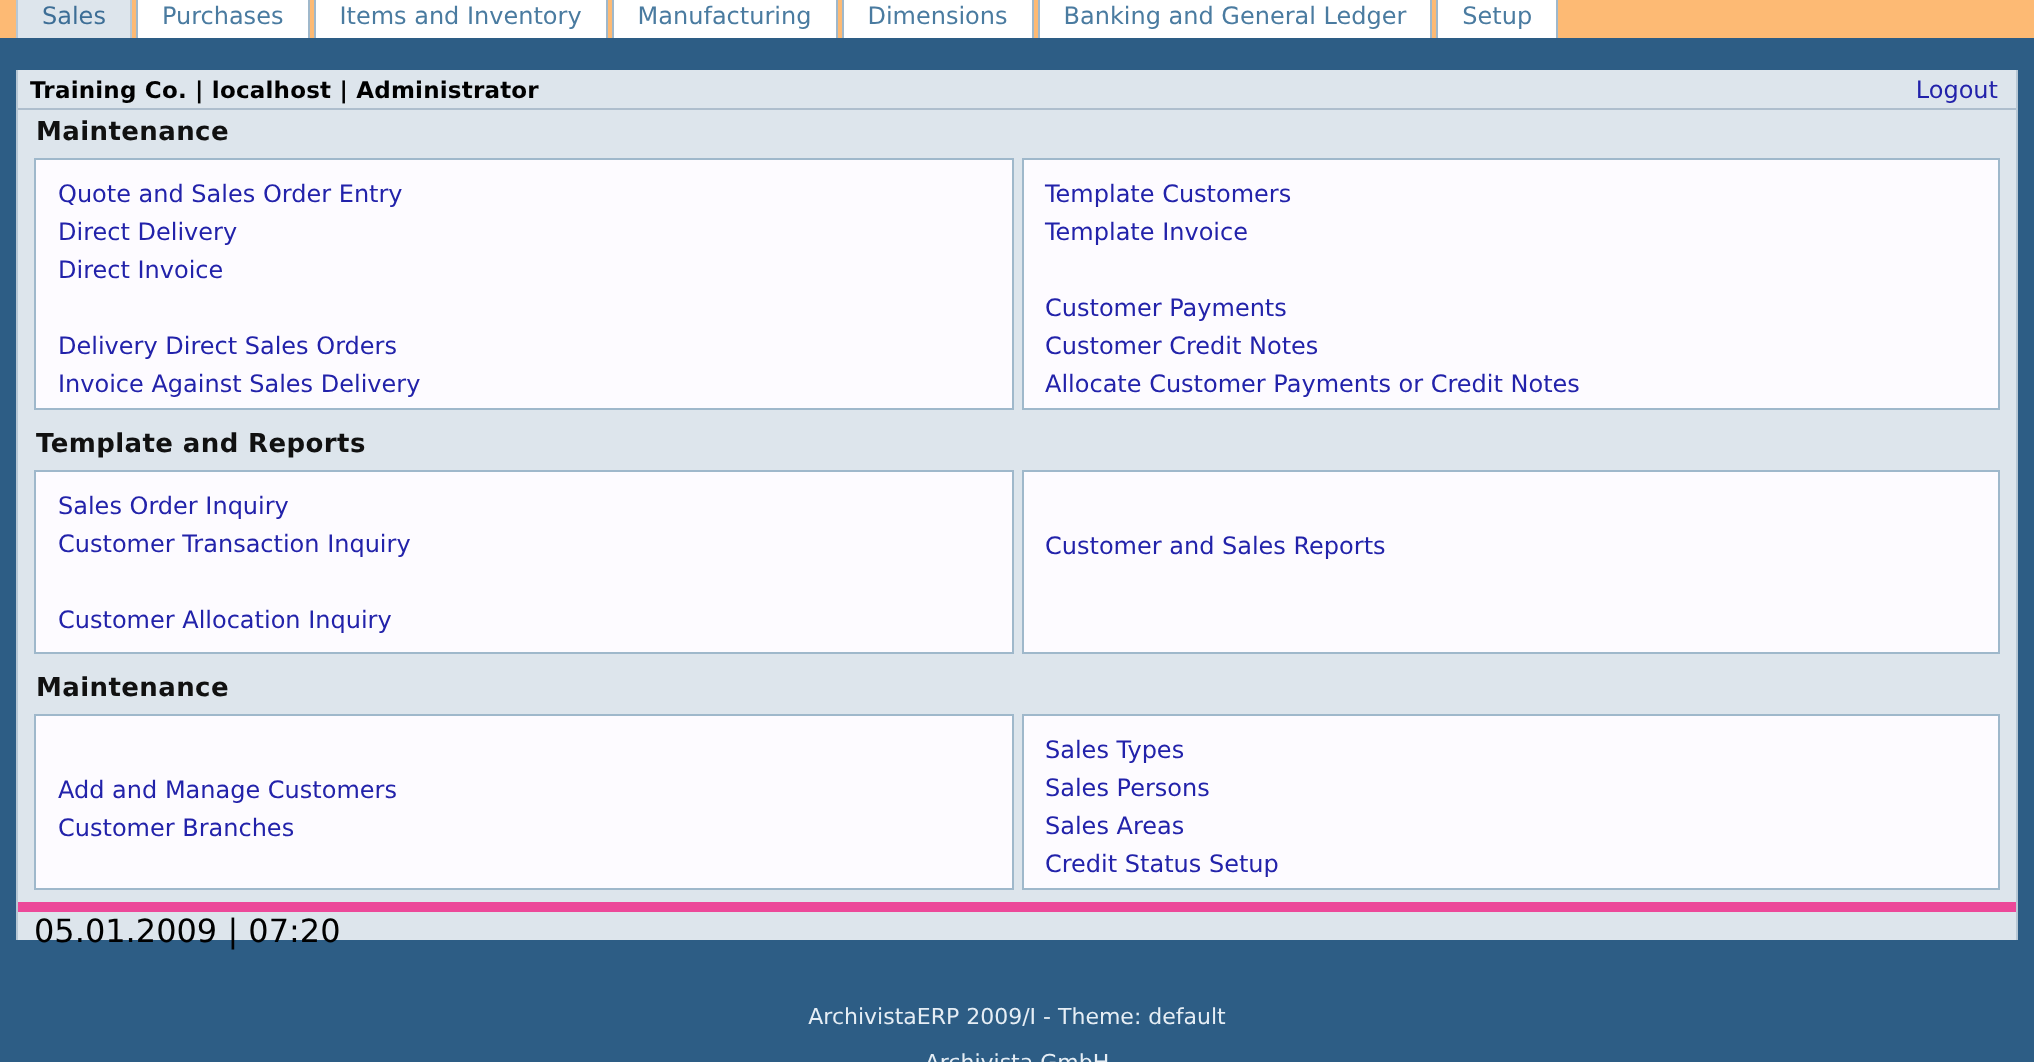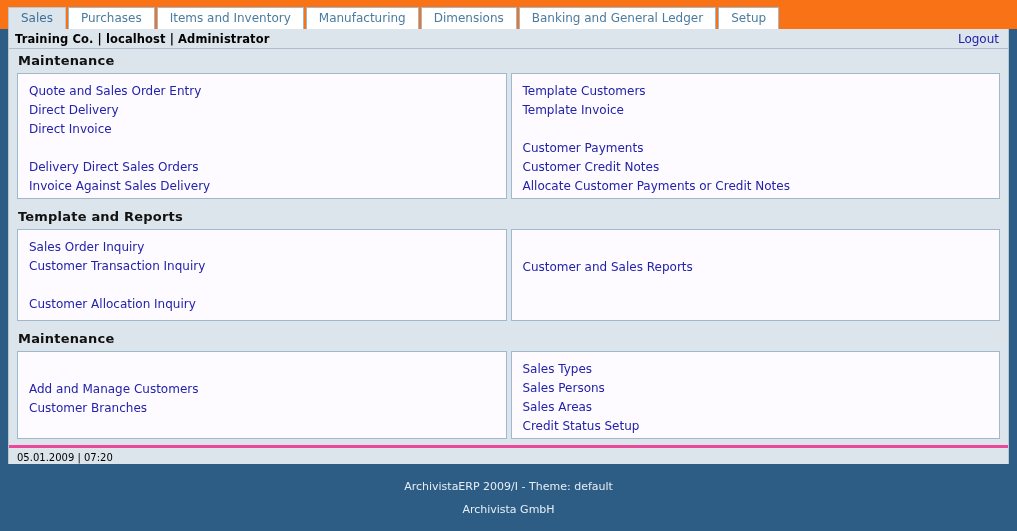--- a/index.html
+++ b/index.html
@@ -20,23 +20,23 @@
   #app {
     width: 1017px;
     height: 531px;
     position: relative;
     background: #2d5d85;
     box-sizing: border-box;
   }
 
   
   .tabbar {
-    height: 29px;
+    height: 19px;
     padding-left: 8px;
-    background: #f97316;
+    background: #fdba74;
     display: flex;
     align-items: flex-end;
     box-sizing: border-box;
   }
   .tab {
     height: 22px;
     line-height: 21px;
     padding: 0 12px;
     margin-right: 2px;
     background: #ffffff;
@@ -50,21 +50,21 @@
     text-align: center;
   }
   .tab.active {
     background: #dde5ec;
     color: #3d6e96;
     border-color: #b7c7d4;
   }
 
   
   .page {
-    margin: 0 8px;
+    margin: 16px 8px;
     background: #dde5ec;
     border-left: 1px solid #b7c7d4;
     border-right: 1px solid #b7c7d4;
     box-sizing: border-box;
     width: 1001px;
   }
 
   
   .userbar {
     height: 20px;
@@ -130,24 +130,24 @@
     cursor: pointer;
   }
   .menu-gap { height: 19px; }
   .pad-t-28 { padding-top: 28px; }
 
   
   .statusbar {
     height: 19px;
     line-height: 19px;
     padding-left: 8px;
-    font-size: 10px;
+    font-size: 16px;
     color: #000;
     background: #dde5ec;
-    border-top: 3px solid #ec4899;
+    border-top: 5px solid #ec4899;
     box-sizing: border-box;
   }
 
   
   .footer {
     background: #2d5d85;
     color: #e6eef5;
     text-align: center;
     font-size: 11px;
     padding-top: 11px;

